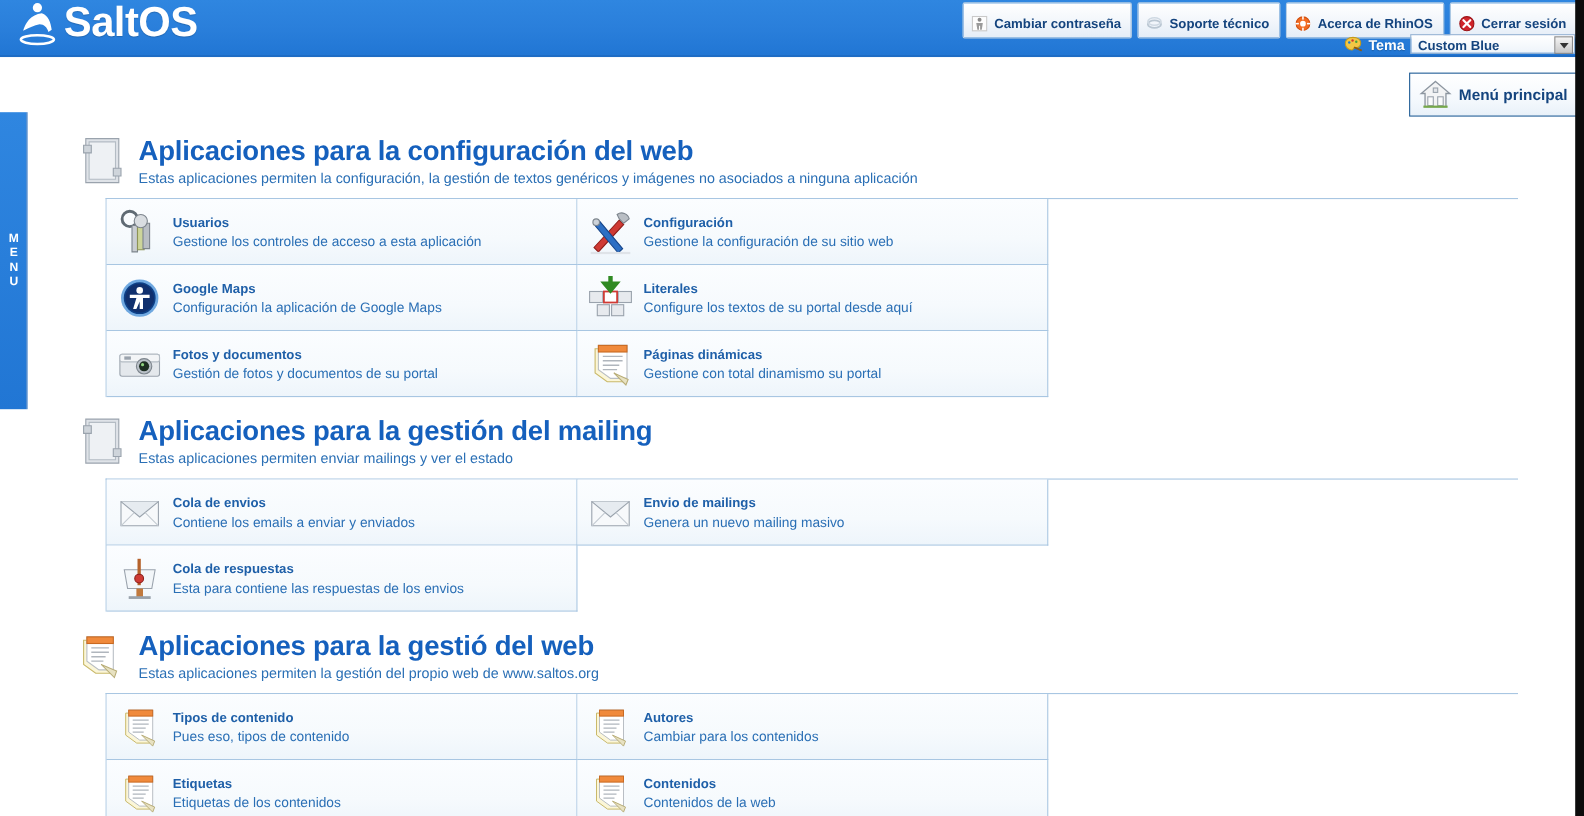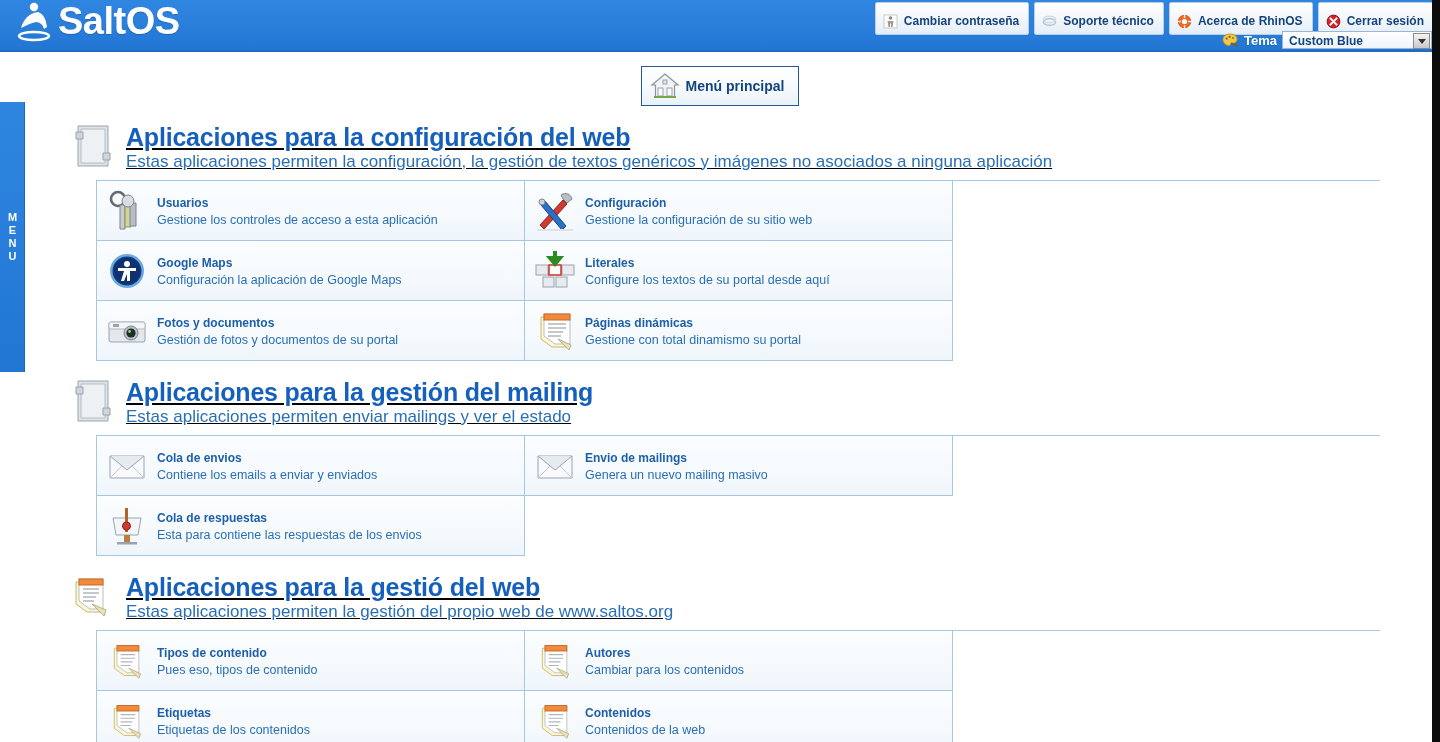--- a/index.html
+++ b/index.html
@@ -112,49 +112,49 @@
     line-height: 13px;
   }
 
   .content {
     position: absolute;
     left: 24px; top: 0; right: 0;
     padding: 0;
   }
 
   .menu-main-wrap {
-    display: flex; justify-content: center;
+    display: flex; justify-content: flex-end;
     padding-top: 14px;
     margin-left: -24px;
   }
   .menu-main {
     display: flex; align-items: center; gap: 6px;
     border: 1px solid #1f5c96;
     background: linear-gradient(to bottom,#ffffff 0%, #f5f9fd 60%, #e9f1f9 100%);
     padding: 4px 14px 4px 8px;
     cursor: pointer;
   }
   .menu-main .lbl {
     color: #14447e; font-size: 14px; font-weight: bold;
   }
 
   .section { margin: 0 0 0 46px; padding-top: 14px; }
-  .sec-head { display: flex; align-items: center; gap: 10px; text-decoration: underline; }
+  .sec-head { display: flex; align-items: center; gap: 10px; }
   .sec-icon { width: 46px; height: 48px; flex: 0 0 auto; margin-top: 2px;}
   .sec-text { padding-top: 2px; }
   .sec-title {
     color: #1560bd;
     font-size: 25px;
     font-weight: bold;
     line-height: 28px;
     letter-spacing: -0.2px;
   }
   .sec-desc {
     color: #2a6fb5;
-    font-size: 17px;
+    font-size: 13px;
     line-height: 17px;
     margin-top: 2px;
   }
 
   .grid {
     display: flex;
     flex-wrap: wrap;
     margin: 10px 0 0 26px;
     width: 1284px;
     border-left: 1px solid #a8c6e2;

